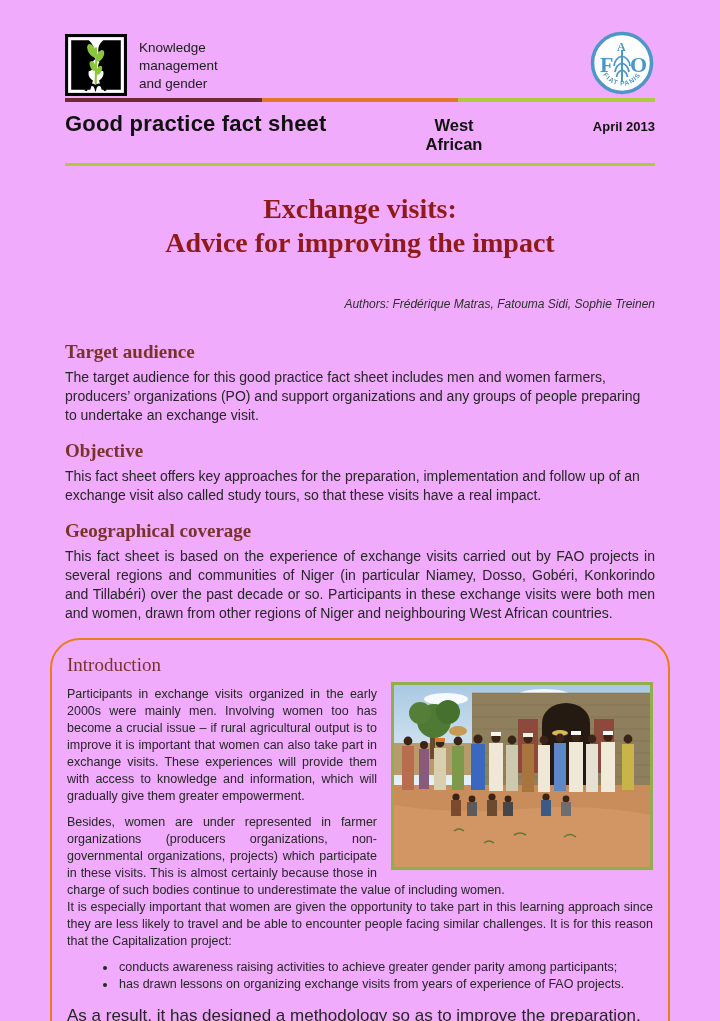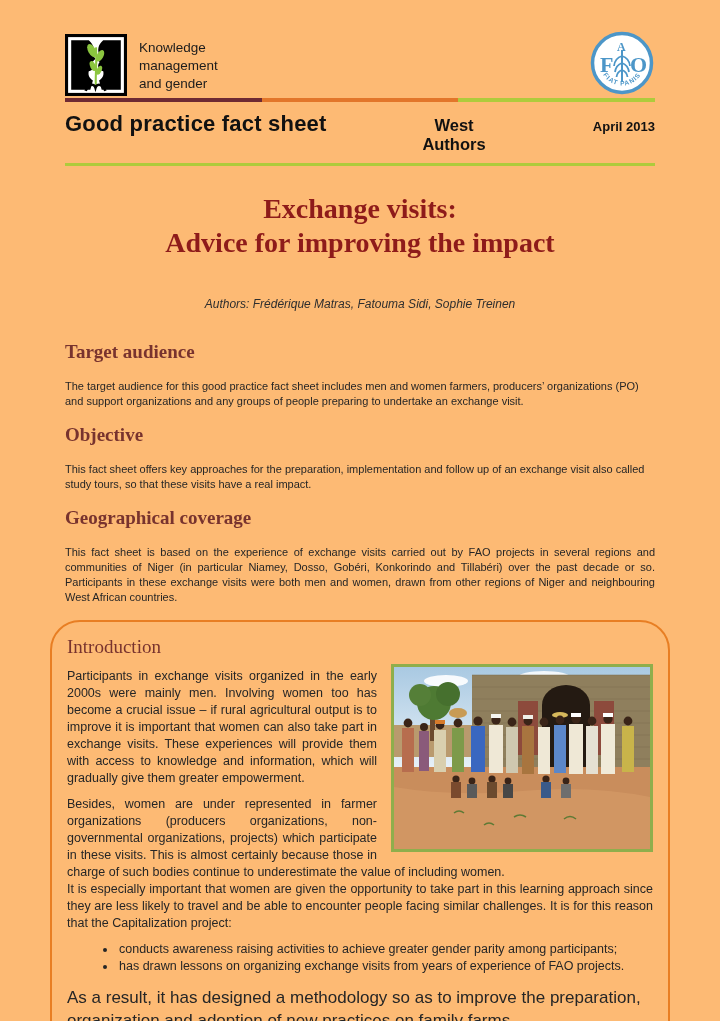--- a/index.html
+++ b/index.html
@@ -1,17 +1,17 @@
 <!DOCTYPE html>
 <html><head>
 <meta charset="utf-8">
 <style>
   html,body{margin:0;padding:0;background:#ffffff;}
   .page{
-    width:720px;height:1021px;margin:0 auto;background:#fdba74;
+    width:720px;height:1021px;margin:0 auto;background:#f0abfc;
     font-family:"Liberation Sans", sans-serif;color:#262626;
     position:relative;box-sizing:border-box;padding:34px 65px 0 65px;overflow:hidden;
   }
   
   .header-top{display:flex;align-items:flex-start;}
   .kmg-logo{width:62px;height:62px;flex:0 0 auto;}
   .kmg-text{margin-left:12px;margin-top:5px;font-size:13.5px;line-height:1.32;color:#1c1c1c;}
   .fao-logo{margin-left:auto;width:66px;height:66px;margin-top:-4px;}
   .tri-line{display:flex;height:4px;margin-top:2px;}
   .tri-line .seg{flex:1;}
@@ -19,26 +19,26 @@
   .seg-orange{background:#e2762a;}
   .seg-green{background:#aecb3c;}
   .header-row{display:flex;align-items:baseline;margin-top:9px;gap:48px;}
   .doc-type{font-size:22px;font-weight:bold;color:#111;width:300px;letter-spacing:0.2px;}
   .region{flex:1;text-align:center;font-size:16.5px;font-weight:bold;color:#111;}
   .date{width:112px;text-align:right;font-size:13px;font-weight:bold;color:#111;}
   .green-line{height:3px;background:#aecb3c;margin-top:9px;}
   
   .title{margin-top:26px;text-align:center;font-family:"Liberation Serif", serif;
          font-weight:bold;font-size:28px;line-height:1.2;color:#8e1b1a;}
-  .authors{margin-top:38px;text-align:center;font-style:italic;font-size:12px;color:#2e2e2e;}
+  .authors{margin-top:38px;text-align:right;font-style:italic;font-size:12px;color:#2e2e2e;}
   
   .sec-h{font-family:Liberation Serif, serif;font-weight:bold;font-size:19px;color:#78332e;}
   .sec-h.first{margin-top:30px;}
   .sec-h.mid{margin-top:15px;}
-  .sec-b{margin-top:16px;font-size:11px;line-height:1.36;}
+  .sec-b{margin-top:5px;font-size:14px;line-height:1.36;}
   .justify{text-align:justify;}
   
   .intro-box{
     margin:15px -15px 0 -15px;border:2px solid #e87e23;border-radius:30px;
     padding:12px 15px 18px 15px;box-sizing:border-box;
   }
   .intro-h{font-family:"Liberation Serif", serif;font-weight:normal;font-size:19px;color:#78332e;margin-top:2px;}
   .intro-photo{
     float:right;width:256px;height:182px;border:3px solid #8fae4c;
     margin:6px 0 6px 14px;display:block;
@@ -89,21 +89,21 @@
   </div>
 
   <div class="tri-line">
     <div class="seg seg-maroon"></div>
     <div class="seg seg-orange"></div>
     <div class="seg seg-green"></div>
   </div>
 
   <div class="header-row">
     <div class="doc-type">Good practice fact sheet</div>
-    <div class="region">West Authors</div>
+    <div class="region">West African</div>
     <div class="date">April 2013</div>
   </div>
 
   <div class="green-line"></div>
 
   <div class="title">
     <div>Exchange visits:</div>
     <div>Advice for improving the impact</div>
   </div>
 

